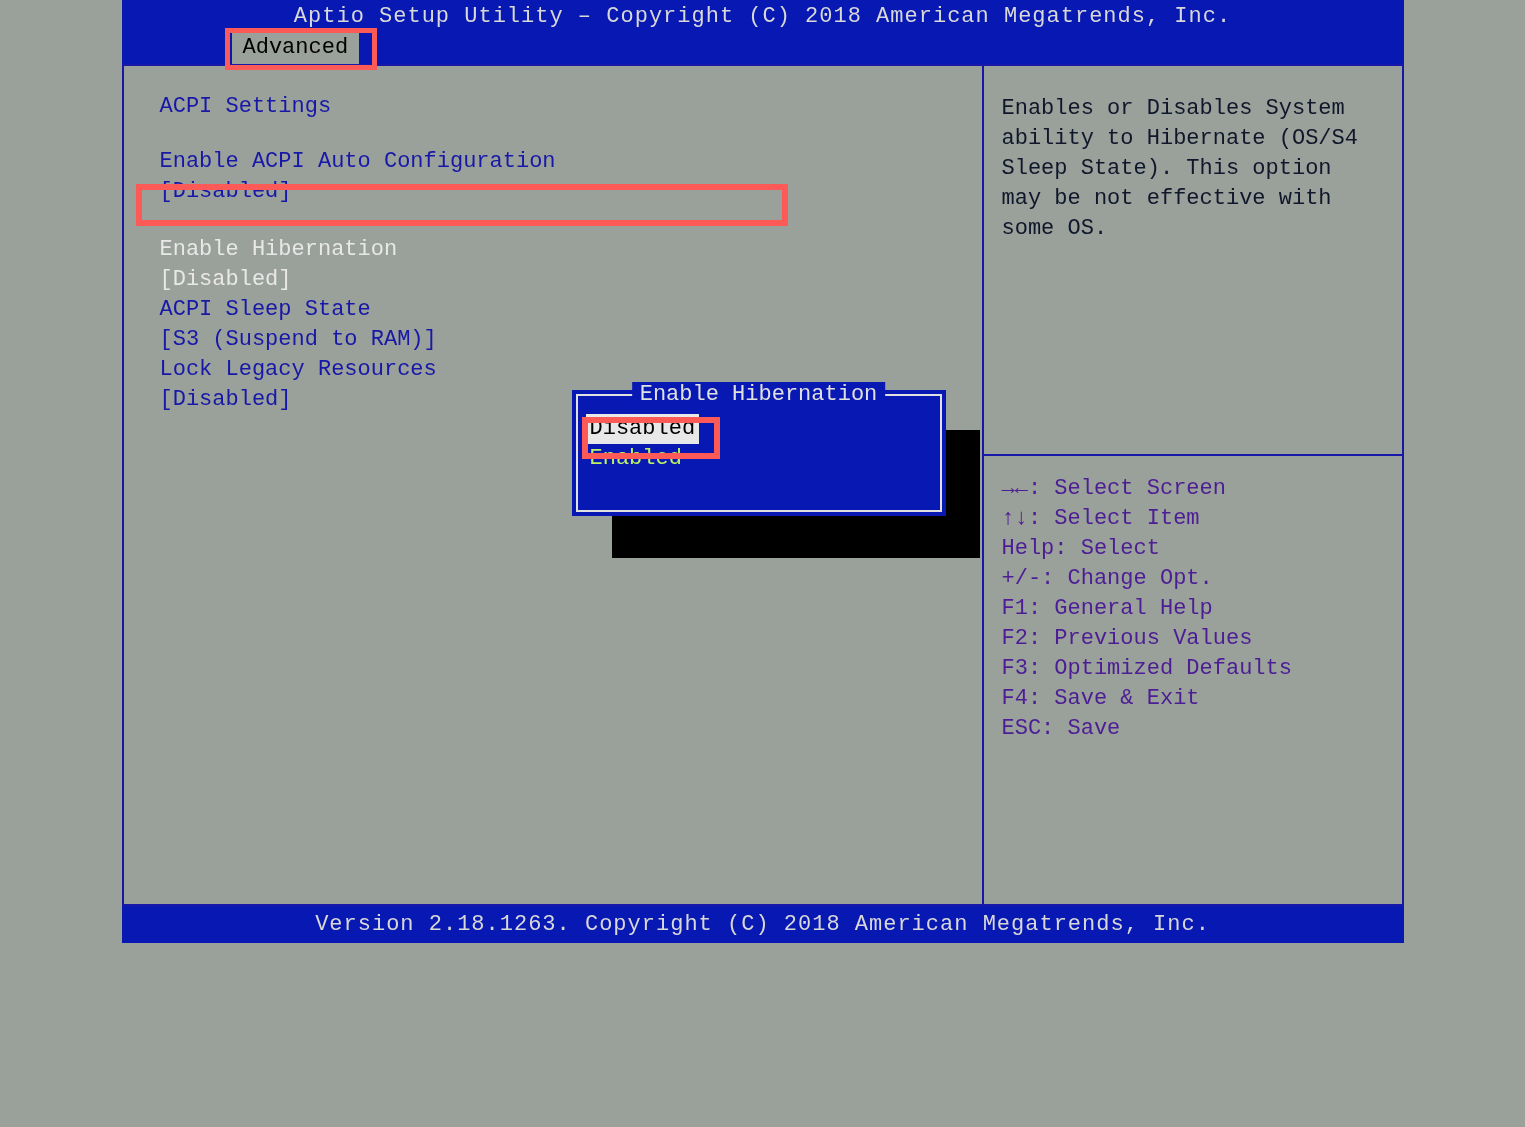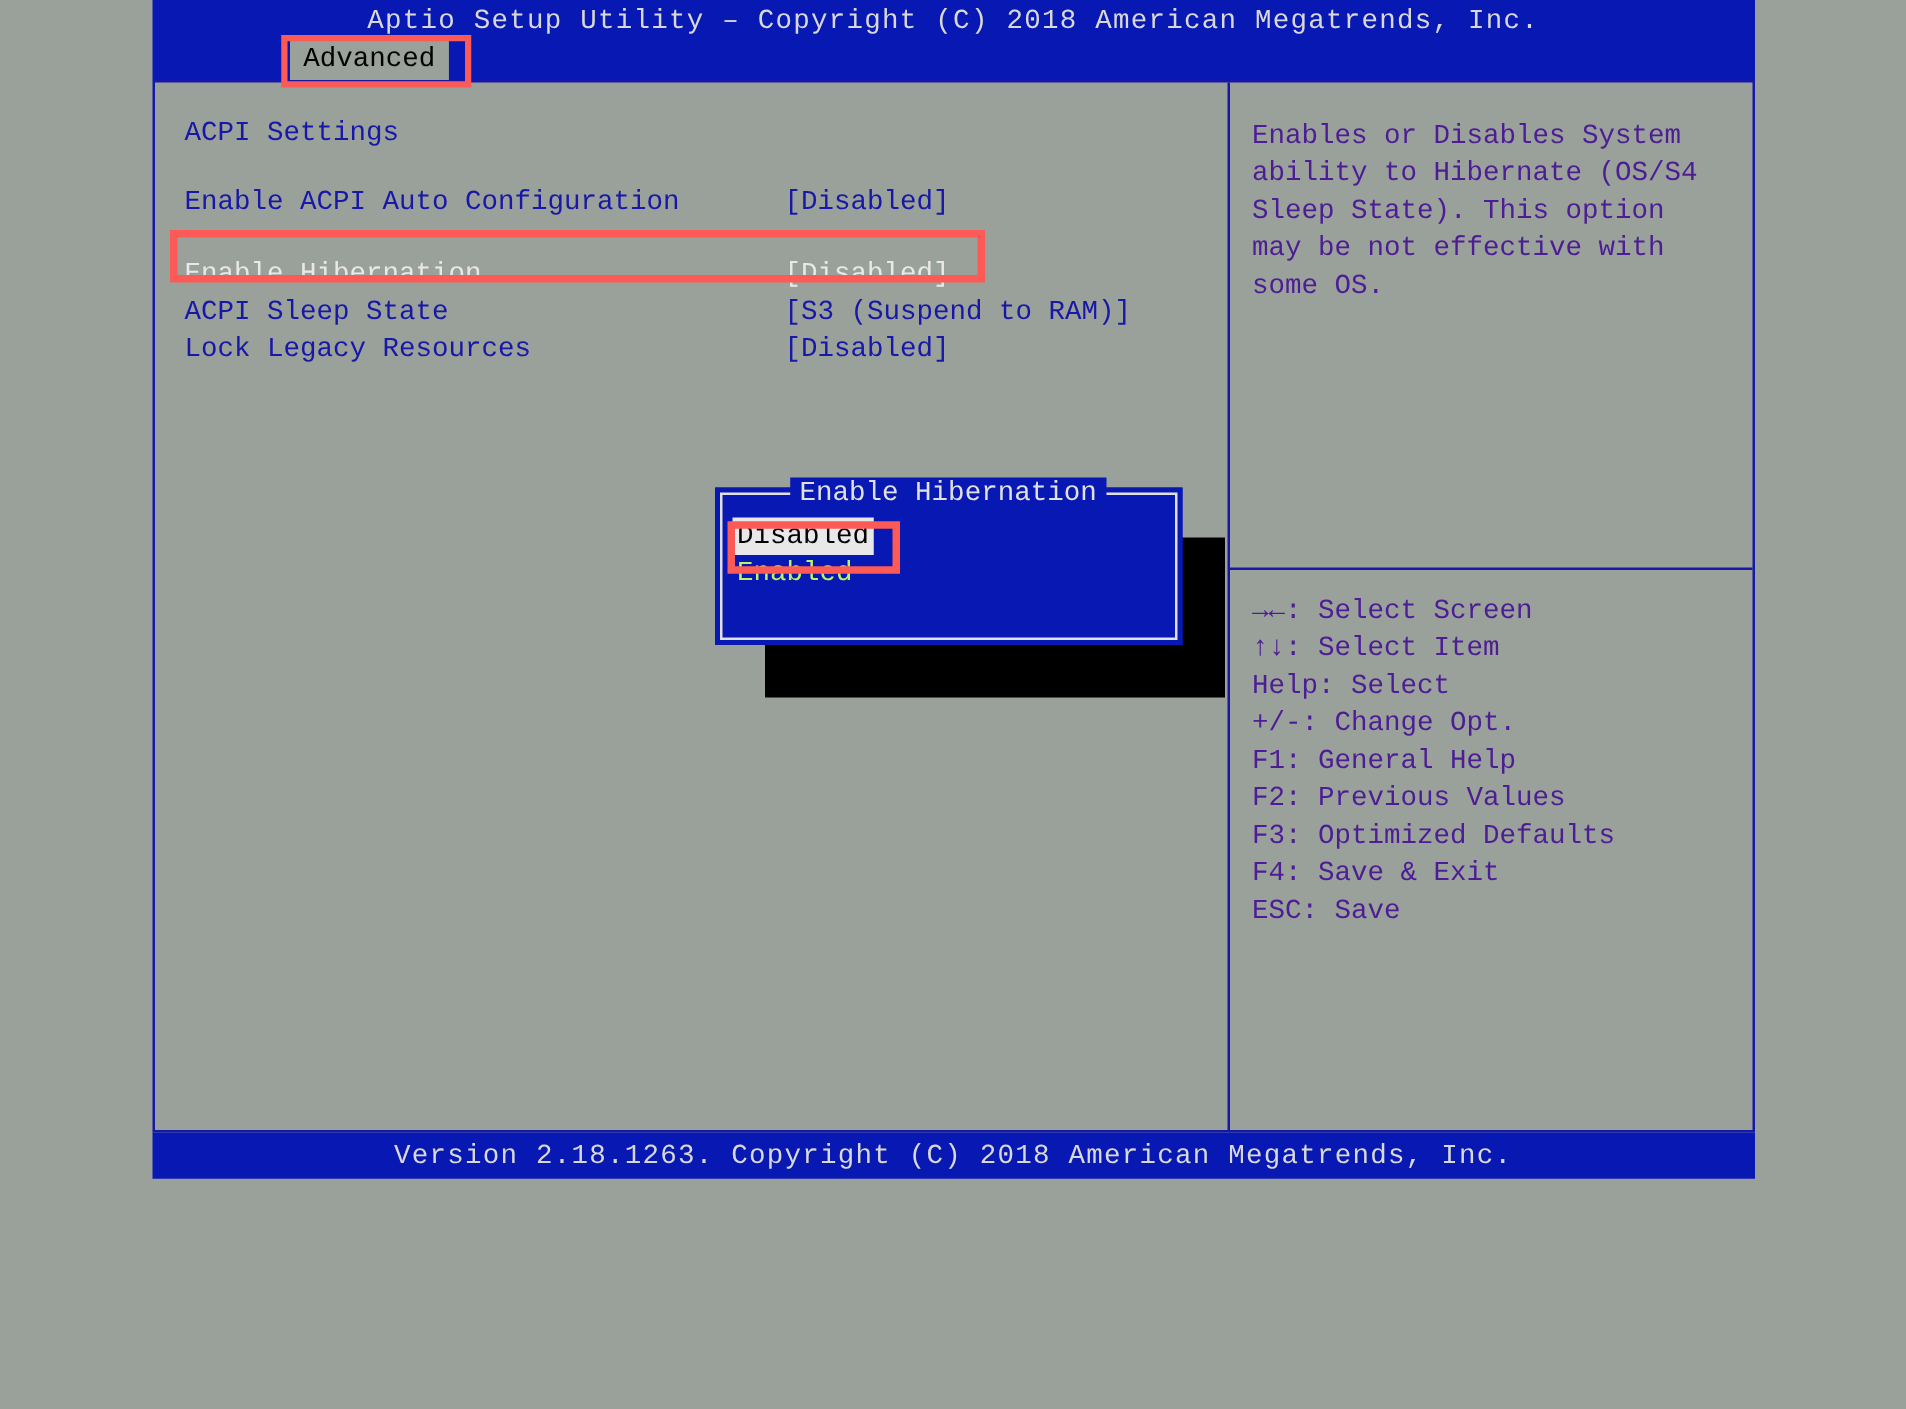--- a/index.html
+++ b/index.html
@@ -54,38 +54,39 @@
       pointer-events: none;
     }
     .main-panel {
       display: flex;
       height: 842px;
       border: 2px solid #1818a8;
       background: #9aa09a;
     }
     .left-panel {
       flex: 1;
-      padding: 28px 24px;
+      padding: 28px 36px;
       position: relative;
     }
     .right-panel {
       width: 420px;
       border-left: 2px solid #1818a8;
       padding: 28px 18px;
       display: flex;
       flex-direction: column;
     }
     .section-title {
       color: #1818a8;
       margin-bottom: 28px;
     }
     .setting-row {
       display: flex;
       color: #1818a8;
       line-height: 30px;
+      flex-direction: column;
     }
     .setting-label {
       width: 480px;
     }
     .setting-value {
       color: #1818a8;
     }
     .setting-row.selected .setting-label,
     .setting-row.selected .setting-value {
       color: #e8e8e8;
@@ -94,21 +95,21 @@
       position: absolute;
       left: 12px;
       top: 118px;
       width: 652px;
       height: 42px;
       border: 6px solid #fb5a56;
       z-index: 10;
       pointer-events: none;
     }
     .help-text {
-      color: #4c1d95;
+      color: #0f172a;
       line-height: 30px;
       flex: 0 0 auto;
     }
     .help-divider {
       border-top: 2px solid #1818a8;
       margin: 0 -18px 18px -18px;
       margin-top: 210px;
     }
     .key-help {
       color: #4c1d95;

